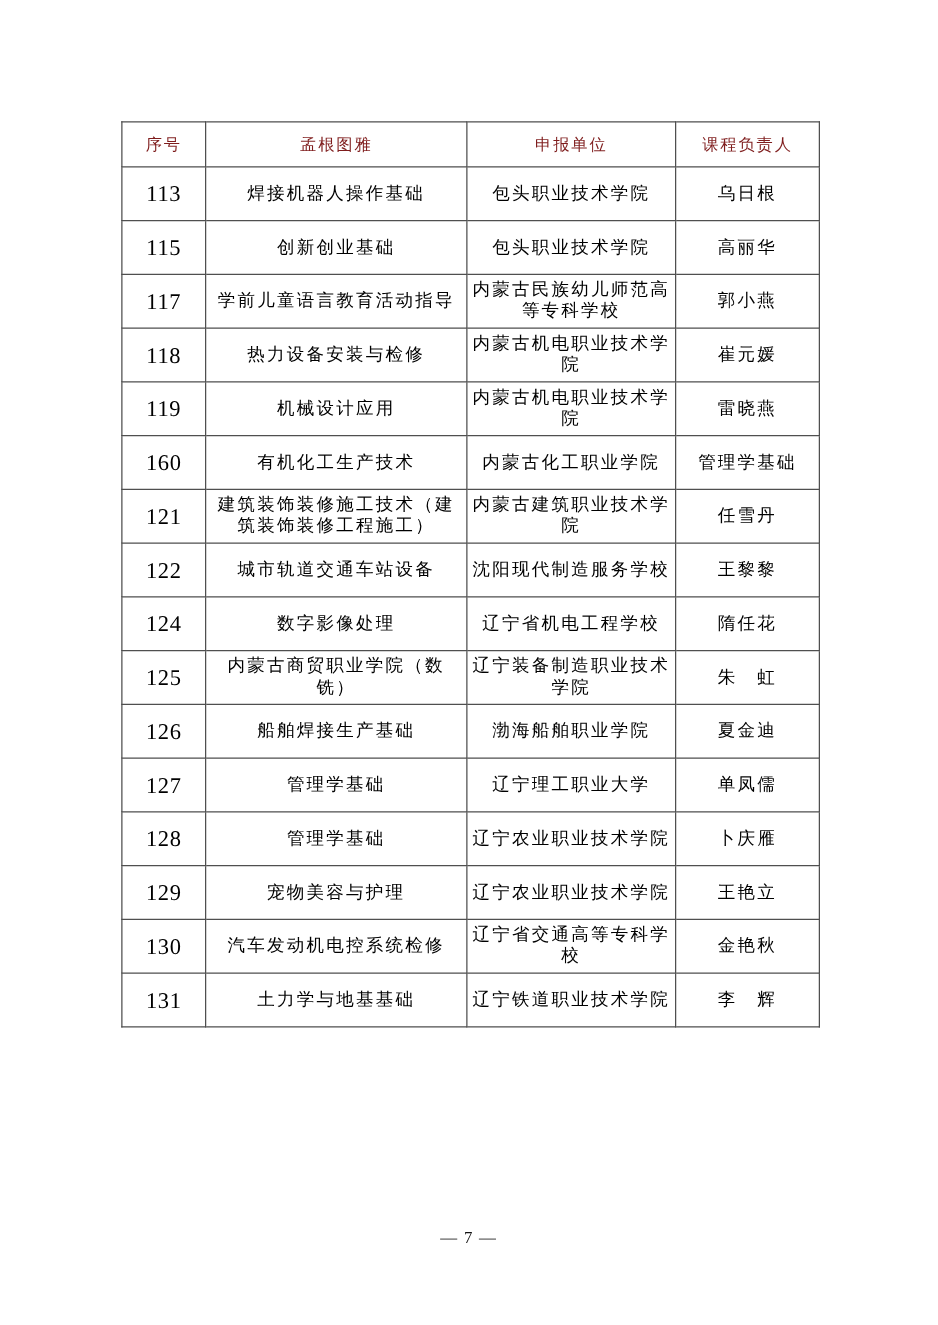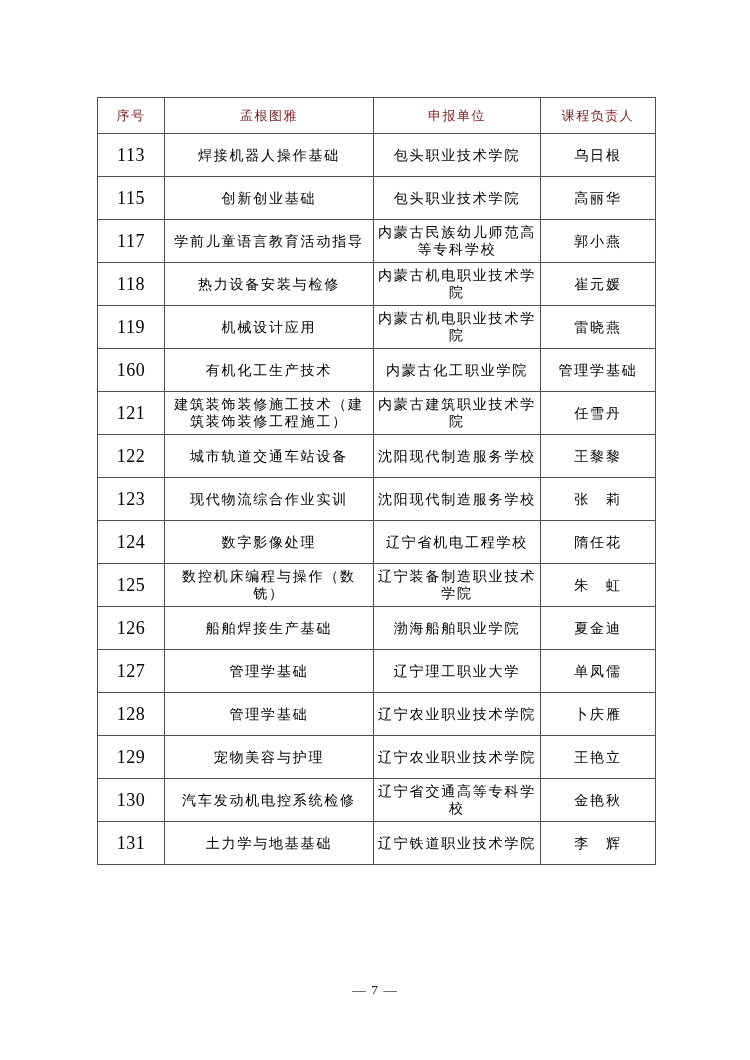--- a/index.html
+++ b/index.html
@@ -135,37 +135,31 @@
     <td class="col-leader">任雪丹</td>
   </tr>
 
   <tr>
     <td class="col-no">122</td>
     <td class="col-course">城市轨道交通车站设备</td>
     <td class="col-unit">沈阳现代制造服务学校</td>
     <td class="col-leader">王黎黎</td>
   </tr>
 
-  <tr>
-    <td class="col-no">123</td>
-    <td class="col-course">现代物流综合作业实训</td>
-    <td class="col-unit">沈阳现代制造服务学校</td>
-    <td class="col-leader">张　莉</td>
-  </tr>
 
   <tr>
     <td class="col-no">124</td>
     <td class="col-course">数字影像处理</td>
     <td class="col-unit">辽宁省机电工程学校</td>
     <td class="col-leader">隋任花</td>
   </tr>
 
   <tr>
     <td class="col-no">125</td>
-    <td class="col-course">数控机床编程与操作（数铣）</td>
+    <td class="col-course">内蒙古商贸职业学院（数铣）</td>
     <td class="col-unit">辽宁装备制造职业技术学院</td>
     <td class="col-leader">朱　虹</td>
   </tr>
 
   <tr>
     <td class="col-no">126</td>
     <td class="col-course">船舶焊接生产基础</td>
     <td class="col-unit">渤海船舶职业学院</td>
     <td class="col-leader">夏金迪</td>
   </tr>

